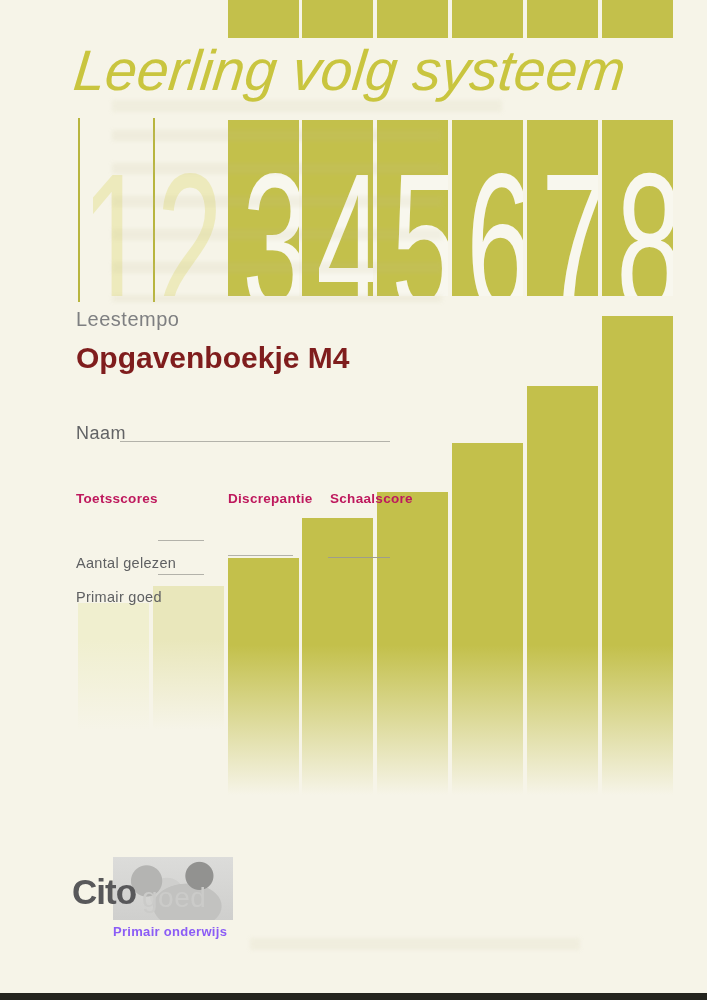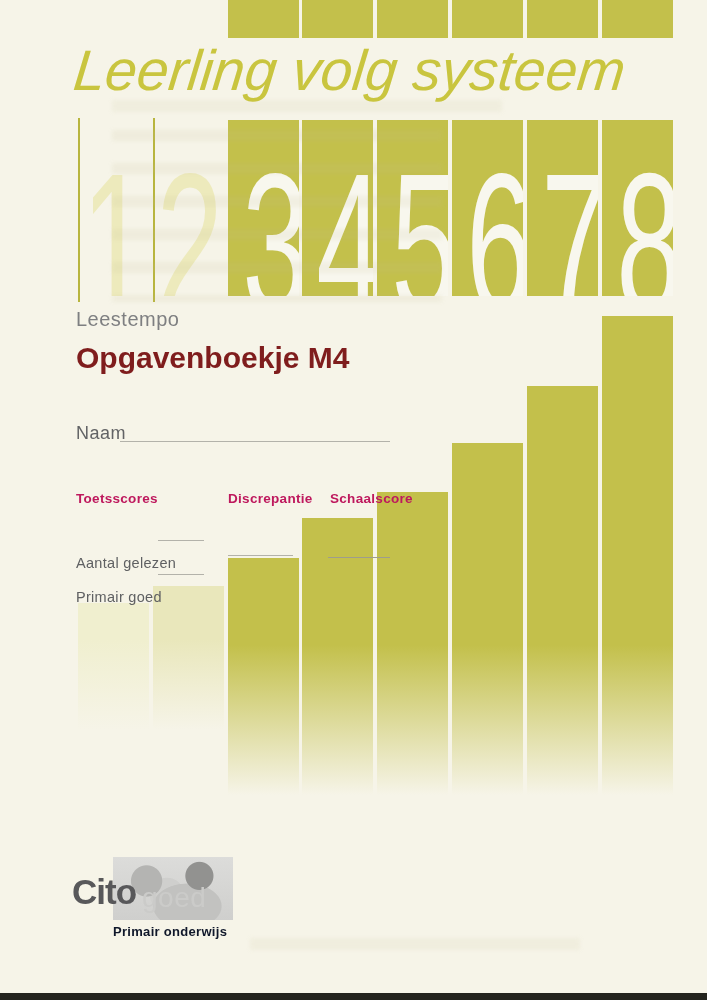--- a/index.html
+++ b/index.html
@@ -75,21 +75,21 @@
   .logo-brand{
     position:absolute;left:72px;top:872px;
     font-size:35px;font-weight:800;color:#58585a;letter-spacing:-1px;
   }
   .logo-suffix{
     position:absolute;left:142px;top:882px;
     font-size:28px;font-weight:400;color:#cbcbc9;letter-spacing:.5px;
   }
   .logo-tagline{
     position:absolute;left:113px;top:924px;
-    font-size:13px;font-weight:700;color:#0f172a;letter-spacing:.3px;
+    font-size:13px;font-weight:700;color:#8b5cf6;letter-spacing:.3px;
   }
   
   .scan-edge{position:absolute;left:0;bottom:0;width:707px;height:7px;background:#23231d;}
 </style>
 </head>
 <body>
 
 <div id="stage">
 
   <div id="decor-layer">

